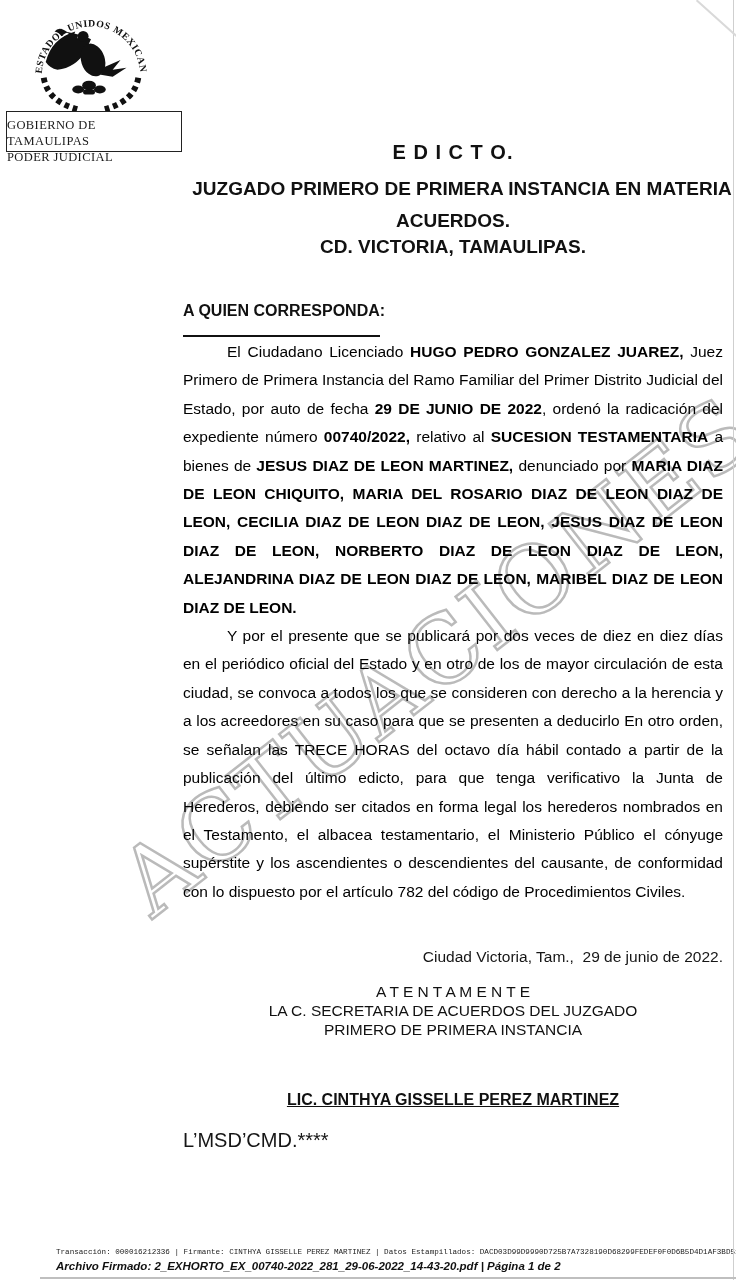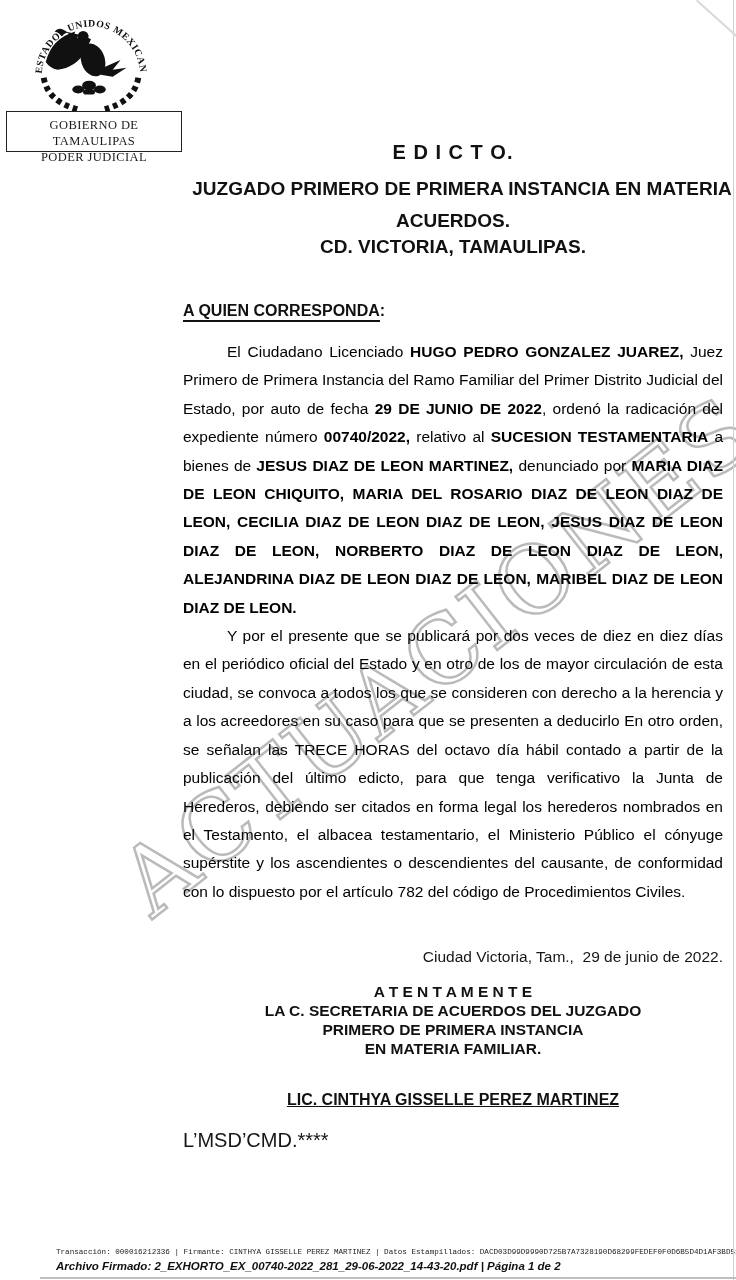--- a/index.html
+++ b/index.html
@@ -4,21 +4,21 @@
 <style>
   html,body{margin:0;padding:0;background:#ffffff;}
   #page{
     position:relative;width:736px;height:1280px;background:#ffffff;
     font-family:"Liberation Sans",sans-serif;color:#141414;overflow:hidden;
   }
   
   #seal{position:absolute;left:26px;top:2px;width:130px;height:114px;}
   #orgbox{
     position:absolute;left:6px;top:111px;width:176px;height:41px;
-    border:1.5px solid #222;box-sizing:border-box;text-align:center;
+    border:1.5px solid #222;box-sizing:border-box;
     font-family:"Liberation Serif",serif;font-size:12.5px;line-height:16px;
     letter-spacing:.4px;color:#1a1a1a;padding-top:5px;
   }
   
   #watermark{
     position:absolute;left:30px;top:581px;width:815px;height:150px;
     transform:rotate(-38deg);transform-origin:center center;
     display:flex;align-items:center;justify-content:center;
     z-index:0;pointer-events:none;
     font-family:"DejaVu Serif","Liberation Serif",serif;
@@ -30,25 +30,25 @@
   }
   
   .abs{position:absolute;z-index:1;}
   .col{left:183px;width:540px;}
   .ttl{font-weight:bold;font-size:19px;line-height:25px;text-align:center;color:#111;}
   #edicto{top:140px;font-size:20px;letter-spacing:1px;}
   #court1{top:176px;margin-left:9px;}
   #court2{top:208px;}
   #city{top:234px;}
   #salutation{top:302px;font-size:16px;font-weight:bold;color:#111;}
-  #salutation .ul{border-bottom:2px solid #111;padding-bottom:1px;}
+  #salutation .ul{border-bottom:2px solid #111;padding-bottom:16px;}
   #bodytext{top:338px;font-size:15.5px;line-height:28.4px;text-align:justify;color:#000000;}
   #bodytext p{margin:0;text-indent:44px;hyphens:none;}
   #dateline{top:947px;font-size:15.5px;line-height:20px;text-align:right;white-space:pre;color:#161616;}
-  #sigblock{top:982px;font-size:15.5px;font-weight:bold;line-height:19px;text-align:center;color:#111;}
+  #sigblock{top:982px;font-size:15.5px;font-weight:normal;line-height:19px;text-align:center;color:#111;}
   #signer{top:1091px;font-size:16px;font-weight:bold;text-align:center;color:#111;text-decoration:underline;}
   #initials{top:1129px;font-size:20px;color:#161616;}
   
   #stampline{left:56px;top:1248px;width:680px;font-family:"Liberation Mono",monospace;
     font-size:7.6px;line-height:9px;letter-spacing:0;white-space:nowrap;color:#222;}
   #fileline{left:56px;top:1259px;width:660px;font-weight:bold;font-style:italic;
     font-size:11.5px;line-height:14px;white-space:nowrap;color:#111;}
   
   #edge-right{position:absolute;right:2px;top:0;width:1.5px;height:1280px;background:#cfcfcf;z-index:2;}
   #edge-bottom{position:absolute;left:40px;top:1277px;width:696px;height:1.5px;background:#bfbfbf;z-index:2;}
@@ -103,21 +103,20 @@
     <p><span>El Ciudadano Licenciado </span><span style="font-weight: bold;">HUGO PEDRO GONZALEZ JUAREZ,</span><span> Juez Primero de Primera Instancia del Ramo Familiar del Primer Distrito Judicial del Estado, por auto de fecha </span><span style="font-weight: bold;">29 DE JUNIO DE 2022</span><span>, ordenó la radicación del expediente número </span><span style="font-weight: bold;">00740/2022,</span><span> relativo al </span><span style="font-weight: bold;">SUCESION TESTAMENTARIA</span><span> a bienes de </span><span style="font-weight: bold;">JESUS DIAZ DE LEON MARTINEZ,</span><span> denunciado por </span><span style="font-weight: bold;">MARIA DIAZ DE LEON CHIQUITO, MARIA DEL ROSARIO DIAZ DE LEON DIAZ DE LEON, CECILIA DIAZ DE LEON DIAZ DE LEON, JESUS DIAZ DE LEON DIAZ DE LEON, NORBERTO DIAZ DE LEON DIAZ DE LEON, ALEJANDRINA DIAZ DE LEON DIAZ DE LEON, MARIBEL DIAZ DE LEON DIAZ DE LEON.</span></p>
     <p>Y por el presente que se publicará por dos veces de diez en diez días en el periódico oficial del Estado y en otro de los de mayor circulación de esta ciudad, se convoca a todos los que se consideren con derecho a la herencia y a los acreedores en su caso para que se presenten a deducirlo En otro orden, se señalan las TRECE HORAS del octavo día hábil contado a partir de la publicación del último edicto, para que tenga verificativo la Junta de Herederos, debiendo ser citados en forma legal los herederos nombrados en el Testamento, el albacea testamentario, el Ministerio Público el cónyuge supérstite y los ascendientes o descendientes del causante, de conformidad con lo dispuesto por el artículo 782 del código de Procedimientos Civiles.</p>
   </div>
 
   <div id="dateline" class="abs col">Ciudad Victoria, Tam.,  29 de junio de 2022.</div>
 
   <div id="sigblock" class="abs col">
     <div>A T E N T A M E N T E</div>
     <div>LA C. SECRETARIA DE ACUERDOS DEL JUZGADO</div>
     <div>PRIMERO DE PRIMERA INSTANCIA</div>
-    <div>EN MATERIA FAMILIAR.</div>
   </div>
 
   <div id="signer" class="abs col">LIC. CINTHYA GISSELLE PEREZ MARTINEZ</div>
 
   <div id="initials" class="abs col">L’MSD’CMD.****</div>
 
   <div id="stampline" class="abs">Transacción: 000016212336 | Firmante: CINTHYA GISSELLE PEREZ MARTINEZ | Datos Estampillados: DACD03D99D9990D725B7A7328190D68299FEDEF0F0D6B5D4D1AF3BD51CE6BCDD</div>
   <div id="fileline" class="abs">Archivo Firmado: 2_EXHORTO_EX_00740-2022_281_29-06-2022_14-43-20.pdf | Página 1 de 2</div>
 
   <div id="edge-right"></div>

